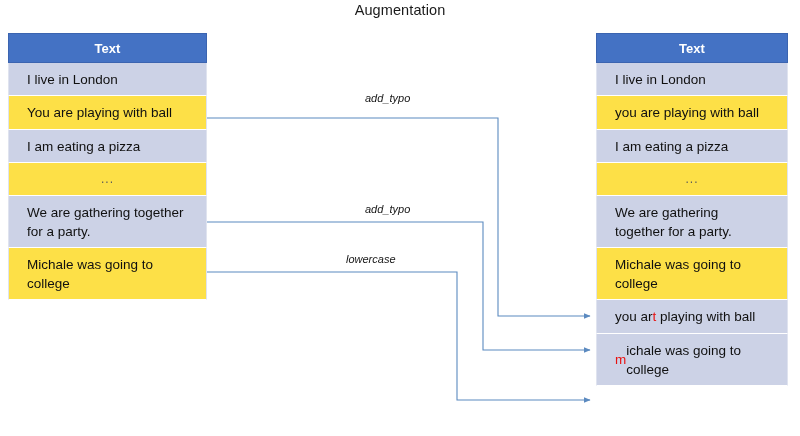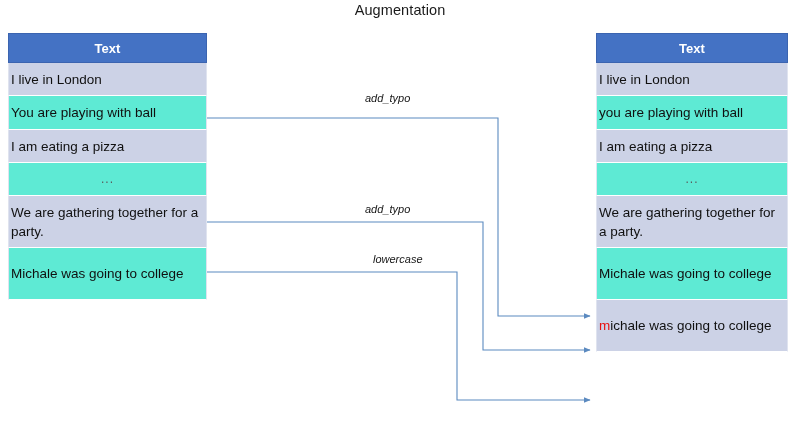--- a/index.html
+++ b/index.html
@@ -49,29 +49,29 @@
     align-items: center;
     justify-content: center;
     border: 1px solid #3b64b0;
   }
   .row {
     box-sizing: border-box;
     display: flex;
     align-items: center;
     font-size: 13.5px;
     line-height: 19px;
-    padding: 0 2px;
+    padding: 0 18px;
     border-left: 1px solid #dfe3ef;
     border-right: 1px solid #dfe3ef;
     border-bottom: 1px solid #ffffff;
     color: #101010;
     white-space: pre-wrap;
   }
   .row.shade-a { background: #ccd2e6; }
-  .row.shade-b { background: #5eead4; }
+  .row.shade-b { background: #fde047; }
   .row.dots {
     justify-content: center;
     color: #5a5a5a;
     letter-spacing: 1px;
     font-size: 12px;
   }
   .row .typo { color: #e8110f; }
 
   
   #table-left { left: 8px; top: 33px; width: 199px; }
@@ -116,34 +116,35 @@
   </div>
 
   <div class="table" id="table-right">
     <div class="hdr">Text</div>
     <div class="row shade-a" style="height:33px">I live in London</div>
     <div class="row shade-b" style="height:34px">you are playing with ball</div>
     <div class="row shade-a" style="height:33px">I am eating a pizza</div>
     <div class="row shade-b dots" style="height:33px">...</div>
     <div class="row shade-a" style="height:52px">We are gathering together for a party.</div>
     <div class="row shade-b" style="height:52px">Michale was going to college</div>
+    <div class="row shade-a" style="height:34px">you ar<span class="typo">t</span> playing with ball</div>
     <div class="row shade-a" style="height:52px"><span class="typo">m</span>ichale was going to college</div>
   </div>
 
   <svg id="connectors" viewBox="0 0 800 436" width="800" height="436">
     <defs>
       <marker id="arrowhead" markerWidth="7" markerHeight="6" refX="6.4" refY="3" orient="auto" markerUnits="userSpaceOnUse">
         <path d="M0,0 L7,3 L0,6 z" fill="#5b8ac0"></path>
       </marker>
     </defs>
 
     <path d="M207,118 L498,118 L498,316 L590,316" fill="none" stroke="#5b8ac0" stroke-width="1.1" marker-end="url(#arrowhead)"></path>
 
     <path d="M207,222 L483,222 L483,350 L590,350" fill="none" stroke="#5b8ac0" stroke-width="1.1" marker-end="url(#arrowhead)"></path>
 
     <path d="M207,272 L457,272 L457,400 L590,400" fill="none" stroke="#5b8ac0" stroke-width="1.1" marker-end="url(#arrowhead)"></path>
   </svg>
 
   <div class="conn-label" style="left:365px; top:92px;">add_typo</div>
   <div class="conn-label" style="left:365px; top:203px;">add_typo</div>
-  <div class="conn-label" style="left:373px; top:253px;">lowercase</div>
+  <div class="conn-label" style="left:346px; top:253px;">lowercase</div>
 
 </div>
 
 </body></html>

